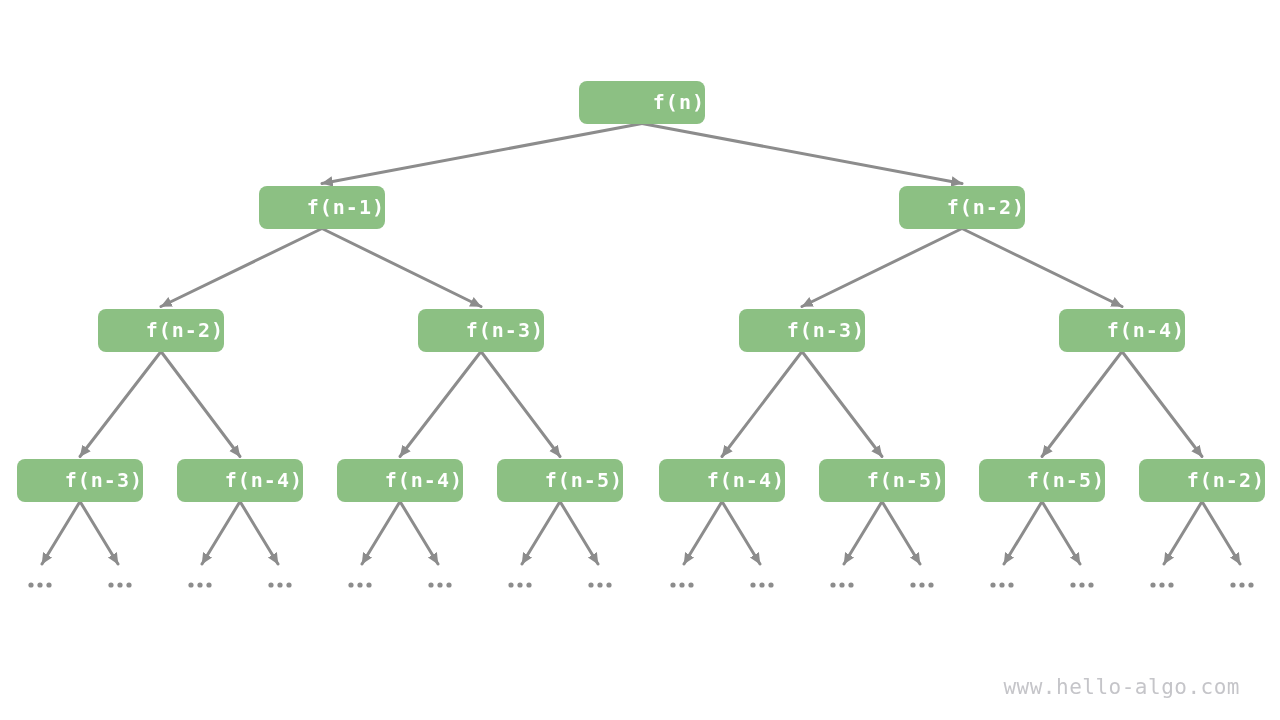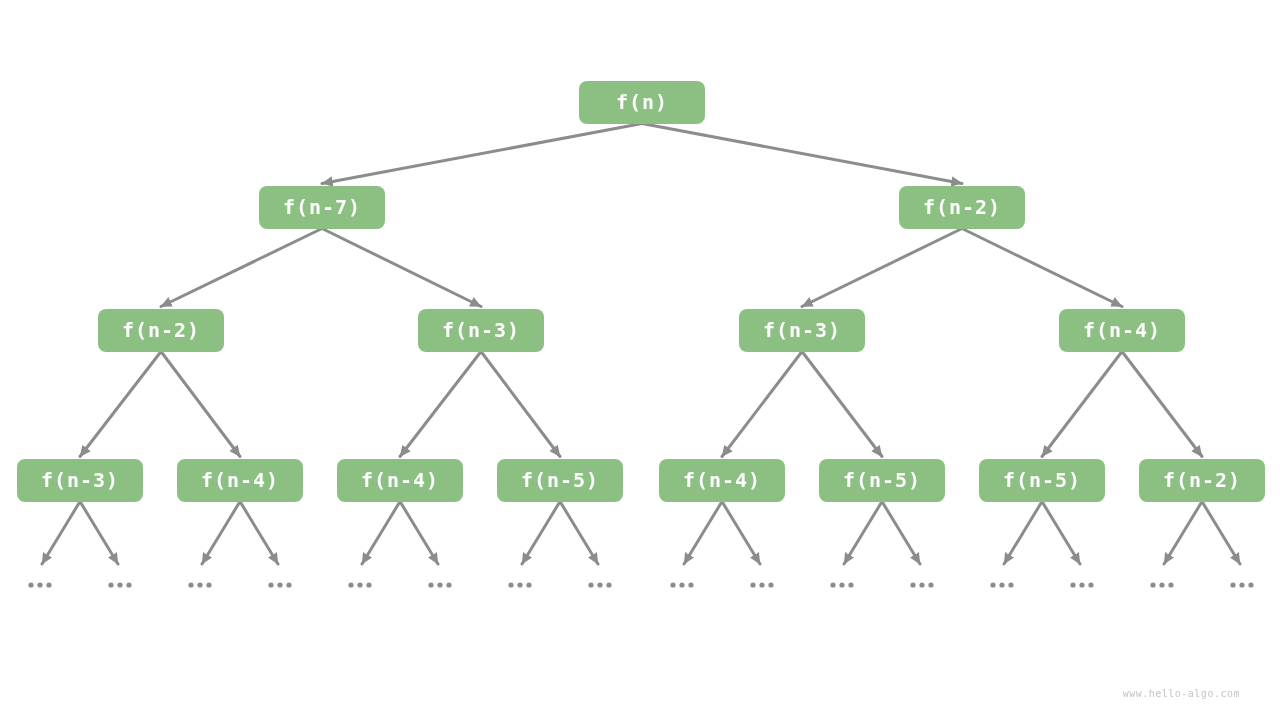--- a/index.html
+++ b/index.html
@@ -37,35 +37,35 @@
   }
   .ellipsis-dot{
     fill:var(--dot-color);
     stroke:none;
   }
   .node{
     position:absolute;
     width:126px;height:43px;
     background:var(--node-fill);
     border-radius:8px;
-    display:flex;align-items:center;justify-content:center;
+    display:flex;align-items:center;justify-content:flex-end;
   }
   .node-label{
     color:var(--node-text);
     font-size:20px;
     font-weight:bold;
     letter-spacing:1px;
     white-space:nowrap;
   }
   .watermark{
     position:absolute;
     right:40px;
     bottom:21px;
     color:var(--watermark-color);
-    font-size:10px;
+    font-size:21px;
     letter-spacing:0.5px;
   }
 </style>
 </head>
 <body>
 
 <div id="stage">
   <svg id="edges-svg" viewBox="0 0 1280 720" xmlns="http://www.w3.org/2000/svg">
     <defs>
       <marker id="arrowhead" viewBox="0 0 6 6" refX="4.3" refY="3" markerWidth="5" markerHeight="5" orient="auto-start-reverse">
@@ -185,21 +185,21 @@
           <circle class="ellipsis-dot" cx="1242" cy="585" r="2.6"></circle>
           <circle class="ellipsis-dot" cx="1251" cy="585" r="2.6"></circle>
         </g>
       </g>
   </svg>
   <div id="node-layer">
       <div class="node" style="left: 579px; top: 80.5px;">
         <span class="node-label">f(n)</span>
       </div>
       <div class="node" style="left: 259px; top: 185.5px;">
-        <span class="node-label">f(n-7)</span>
+        <span class="node-label">f(n-1)</span>
       </div>
       <div class="node" style="left: 899px; top: 185.5px;">
         <span class="node-label">f(n-2)</span>
       </div>
       <div class="node" style="left: 98px; top: 308.5px;">
         <span class="node-label">f(n-2)</span>
       </div>
       <div class="node" style="left: 418px; top: 308.5px;">
         <span class="node-label">f(n-3)</span>
       </div>

